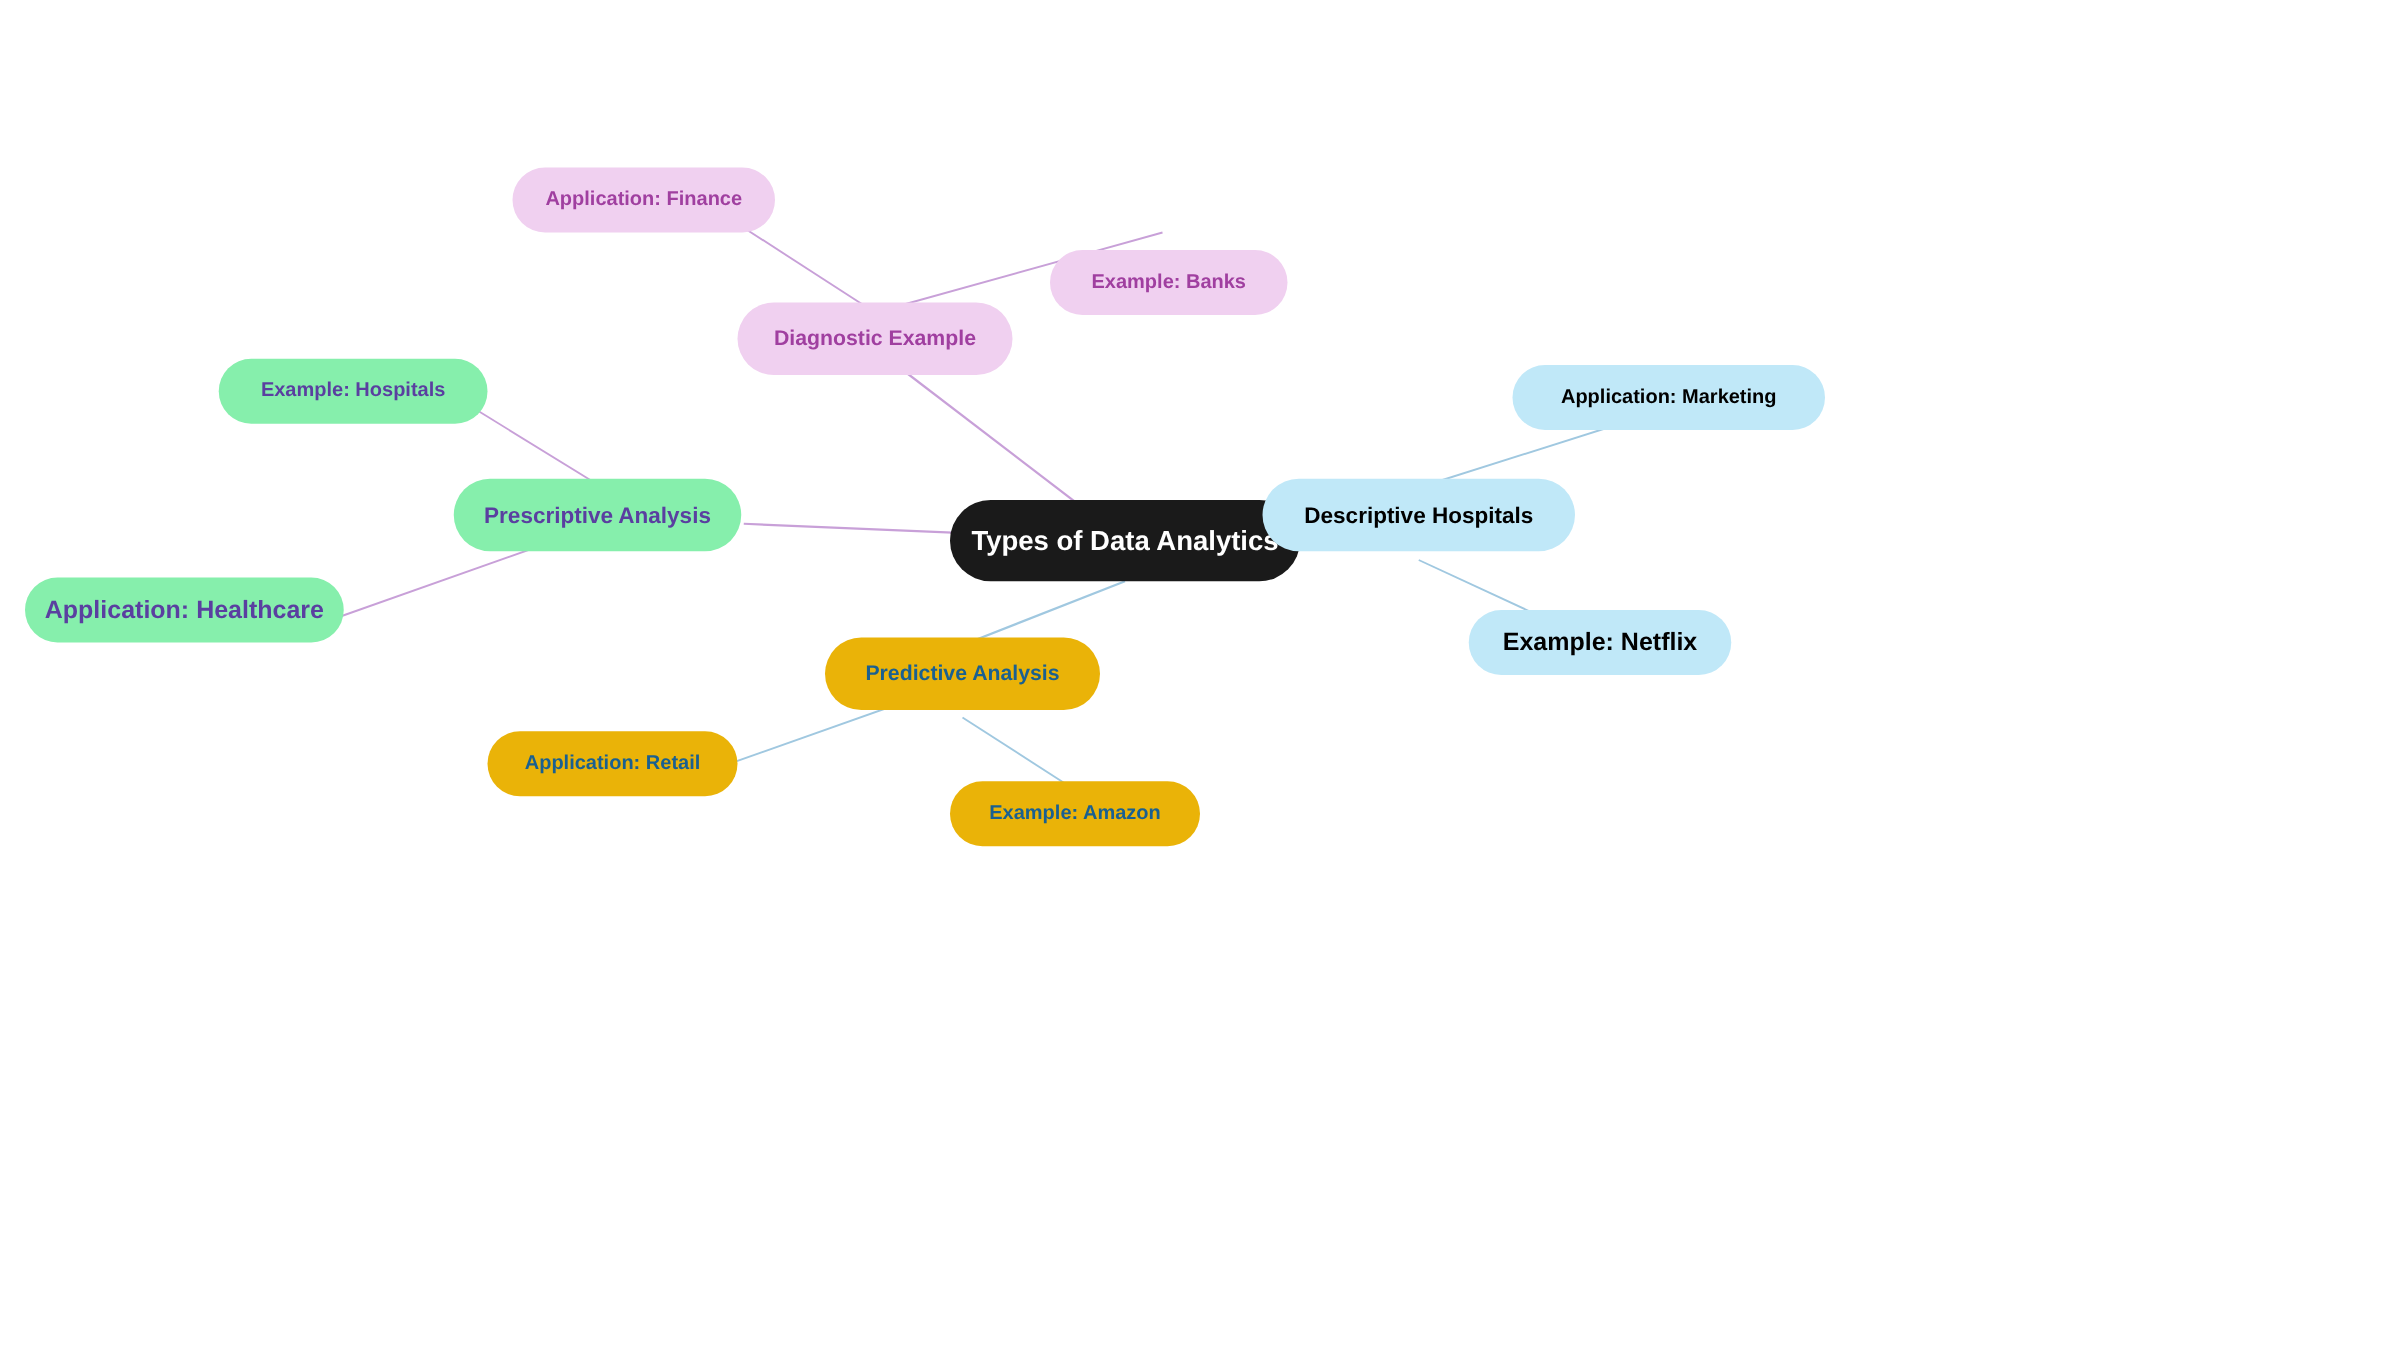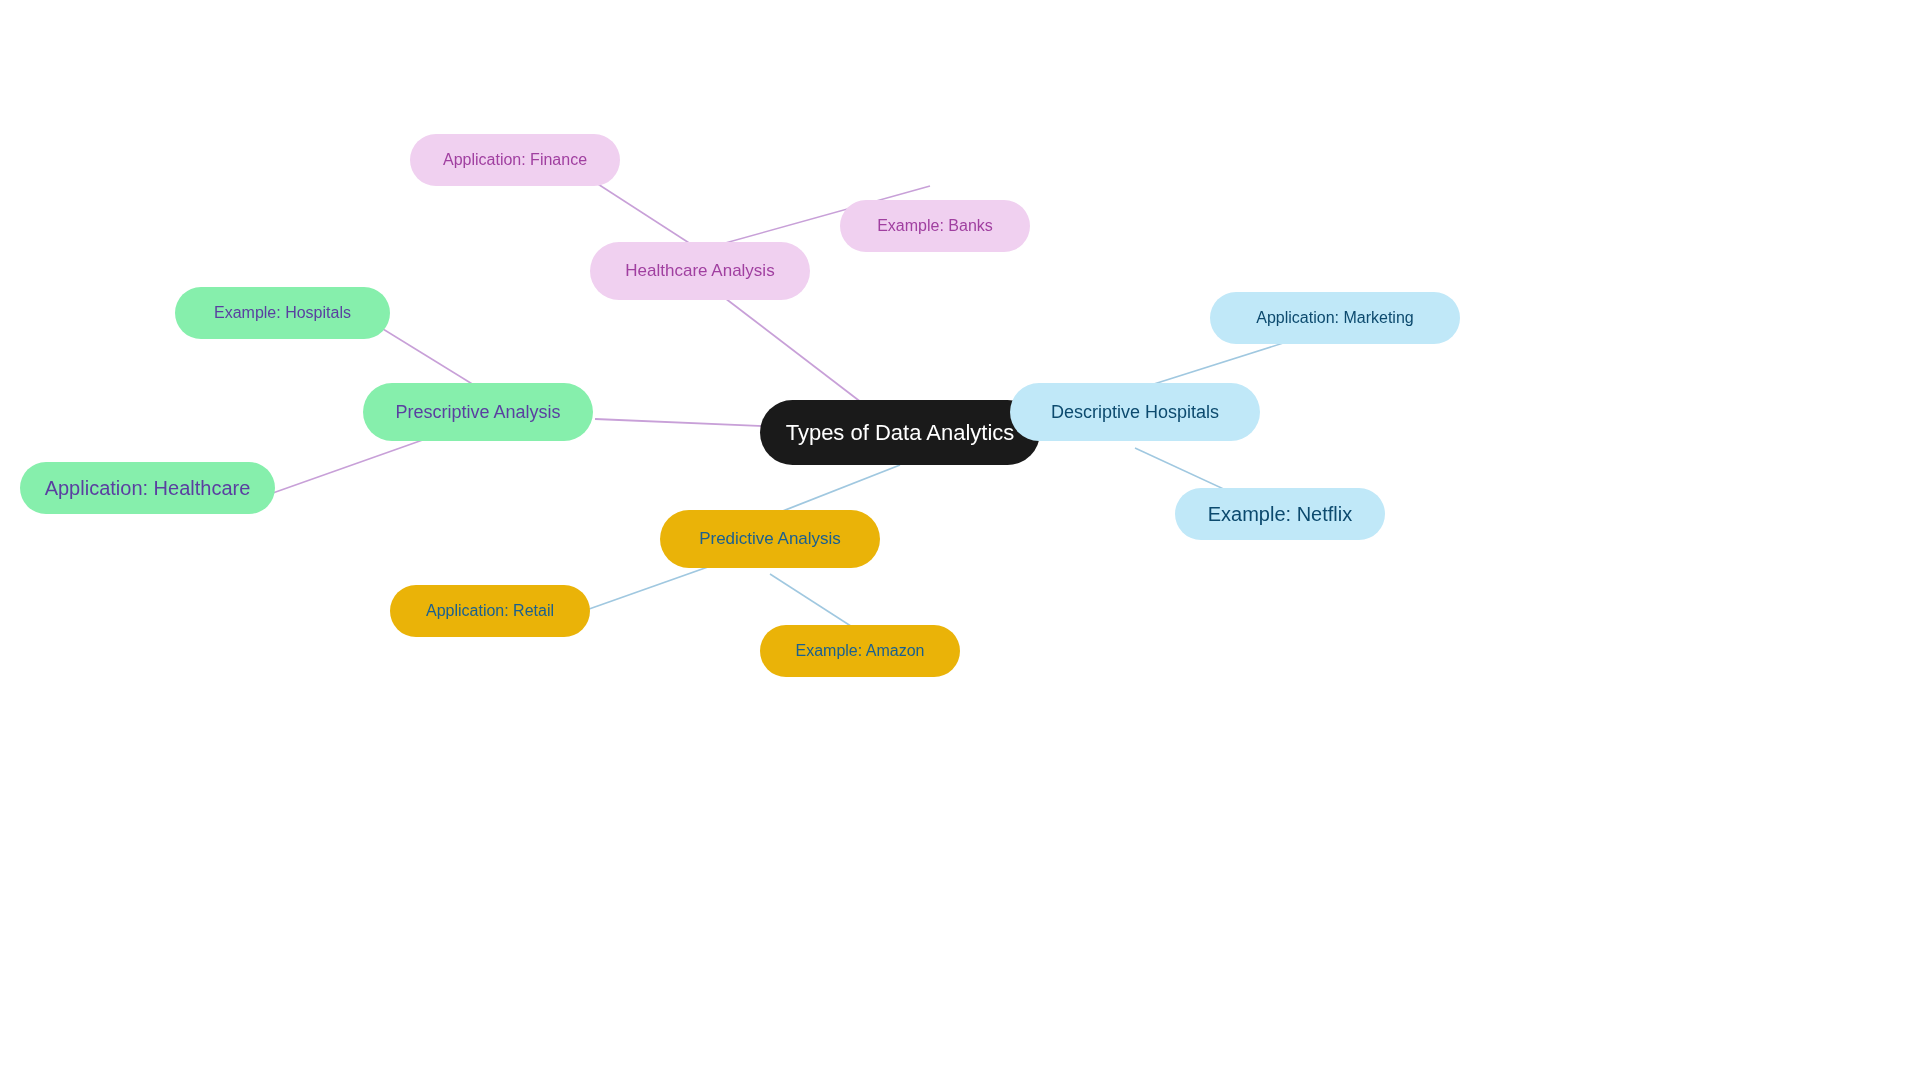--- a/index.html
+++ b/index.html
@@ -18,21 +18,21 @@
       height: 1083px;
       pointer-events: none;
     }
     .node {
       position: absolute;
       border-radius: 50px;
       display: flex;
       align-items: center;
       justify-content: center;
       text-align: left;
-      font-weight: 400;
+      font-weight: 700;
       white-space: nowrap;
     }
     .node-center {
       background: #1a1a1a;
       color: #ffffff;
       font-size: 22px;
       padding: 12px 48px;
       border-radius: 50px;
     }
     .node-purple {
@@ -44,21 +44,21 @@
     }
     .node-pink {
       background: #f0d0f0;
       color: #a03fa0;
       font-size: 17px;
       padding: 16px 32px;
       border-radius: 50px;
     }
     .node-blue {
       background: #c0e8f8;
-      color: #0c4a6e;
+      color: #000000;
       font-size: 18px;
       padding: 7px 36px;
       border-radius: 50px;
     }
     .node-lightblue {
       background: #eab308;
       color: #1a6090;
       font-size: 17px;
       padding: 16px 32px;
       border-radius: 50px;
@@ -89,21 +89,21 @@
 
   <line x1="1040" y1="432" x2="1135" y2="419" stroke="#a0c8e0" stroke-width="1.8" fill="none"></line>
 
   <line x1="1135" y1="390" x2="1337" y2="326" stroke="#a0c8e0" stroke-width="1.5" fill="none"></line>
 
   <line x1="1135" y1="448" x2="1282" y2="516" stroke="#a0c8e0" stroke-width="1.5" fill="none"></line>
 </svg>
 
 <div class="node node-center" style="left:760px; top:400px; width:280px; height:65px;">Types of Data Analytics</div>
 
-<div class="node node-pink" style="left:590px; top:242px; width:220px; height:58px;">Healthcare Analysis</div>
+<div class="node node-pink" style="left:590px; top:242px; width:220px; height:58px;">Diagnostic Example</div>
 
 <div class="node node-pink" style="left:410px; top:134px; width:210px; height:52px; font-size:16px;">Application: Finance</div>
 
 <div class="node node-pink" style="left:840px; top:155px; width:190px; height:52px; font-size:16px;margin-top:45px;">Example: Banks</div>
 
 <div class="node node-purple" style="left:363px; top:383px; width:230px; height:58px;">Prescriptive Analysis</div>
 
 <div class="node node-purple" style="left:175px; top:287px; width:215px; height:52px; font-size:16px;">Example: Hospitals</div>
 
 <div class="node node-purple" style="left:20px; top:462px; width:255px; height:52px; font-size:20px;">Application: Healthcare</div>

